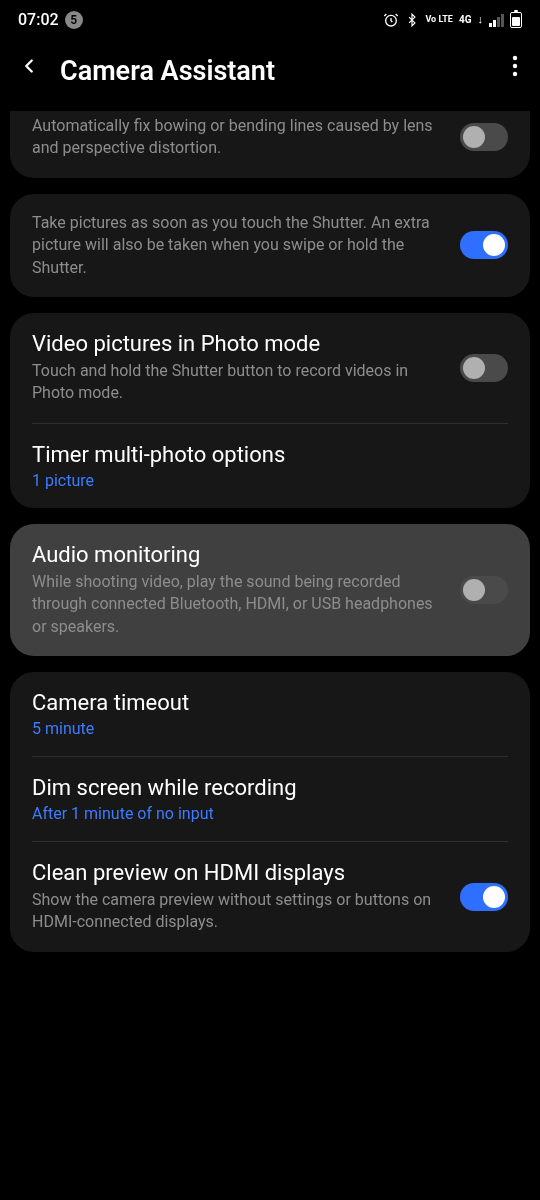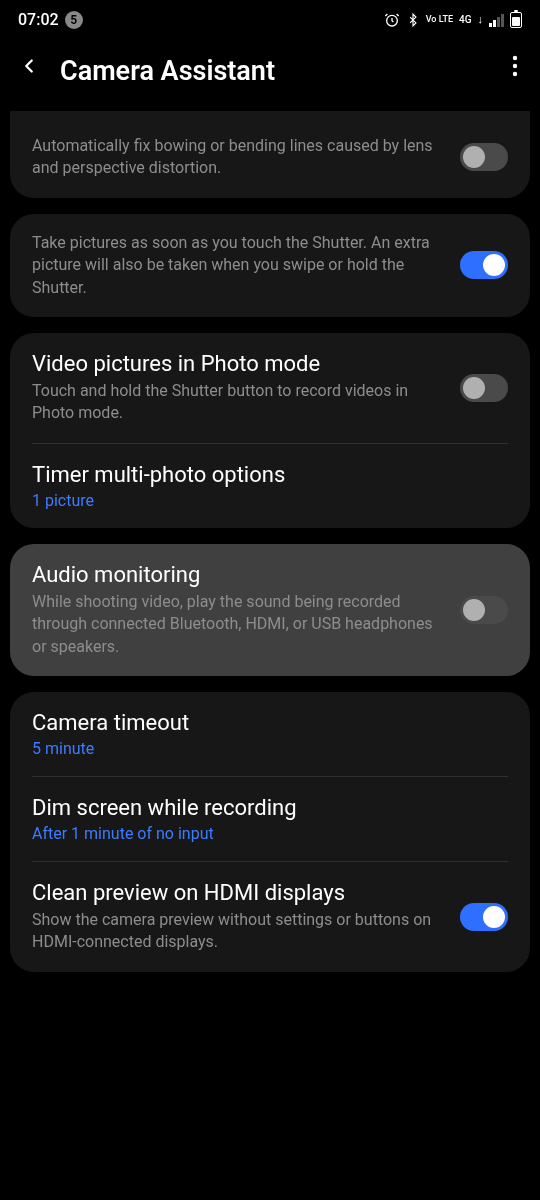--- a/index.html
+++ b/index.html
@@ -39,20 +39,21 @@
       align-items: center;
       justify-content: center;
       font-size: 12px;
       font-weight: 600;
     }
     .status-right {
       display: flex;
       align-items: center;
       gap: 6px;
       font-size: 13px;
+      font-weight: bold;
     }
     .status-icon {
       display: inline-flex;
       align-items: center;
     }
     .header {
       display: flex;
       align-items: flex-start;
       padding: 20px 18px 24px;
       gap: 20px;
@@ -235,21 +236,21 @@
         <circle cx="3" cy="3" r="2.2"></circle>
         <circle cx="3" cy="11" r="2.2"></circle>
         <circle cx="3" cy="19" r="2.2"></circle>
       </svg>
   </div>
 </div>
 
 <div class="content">
 
   <div class="card card-top-cut">
-    <div class="setting-row" style="padding-top:24px;">
+    <div class="setting-row" style="padding-top:4px;">
       <div class="setting-text">
         <div class="setting-desc">Automatically fix bowing or bending lines caused by lens and perspective distortion.</div>
       </div>
       <div class="toggle off">
           <div class="toggle-knob"></div>
         </div>
     </div>
   </div>
 
   <div class="card">

